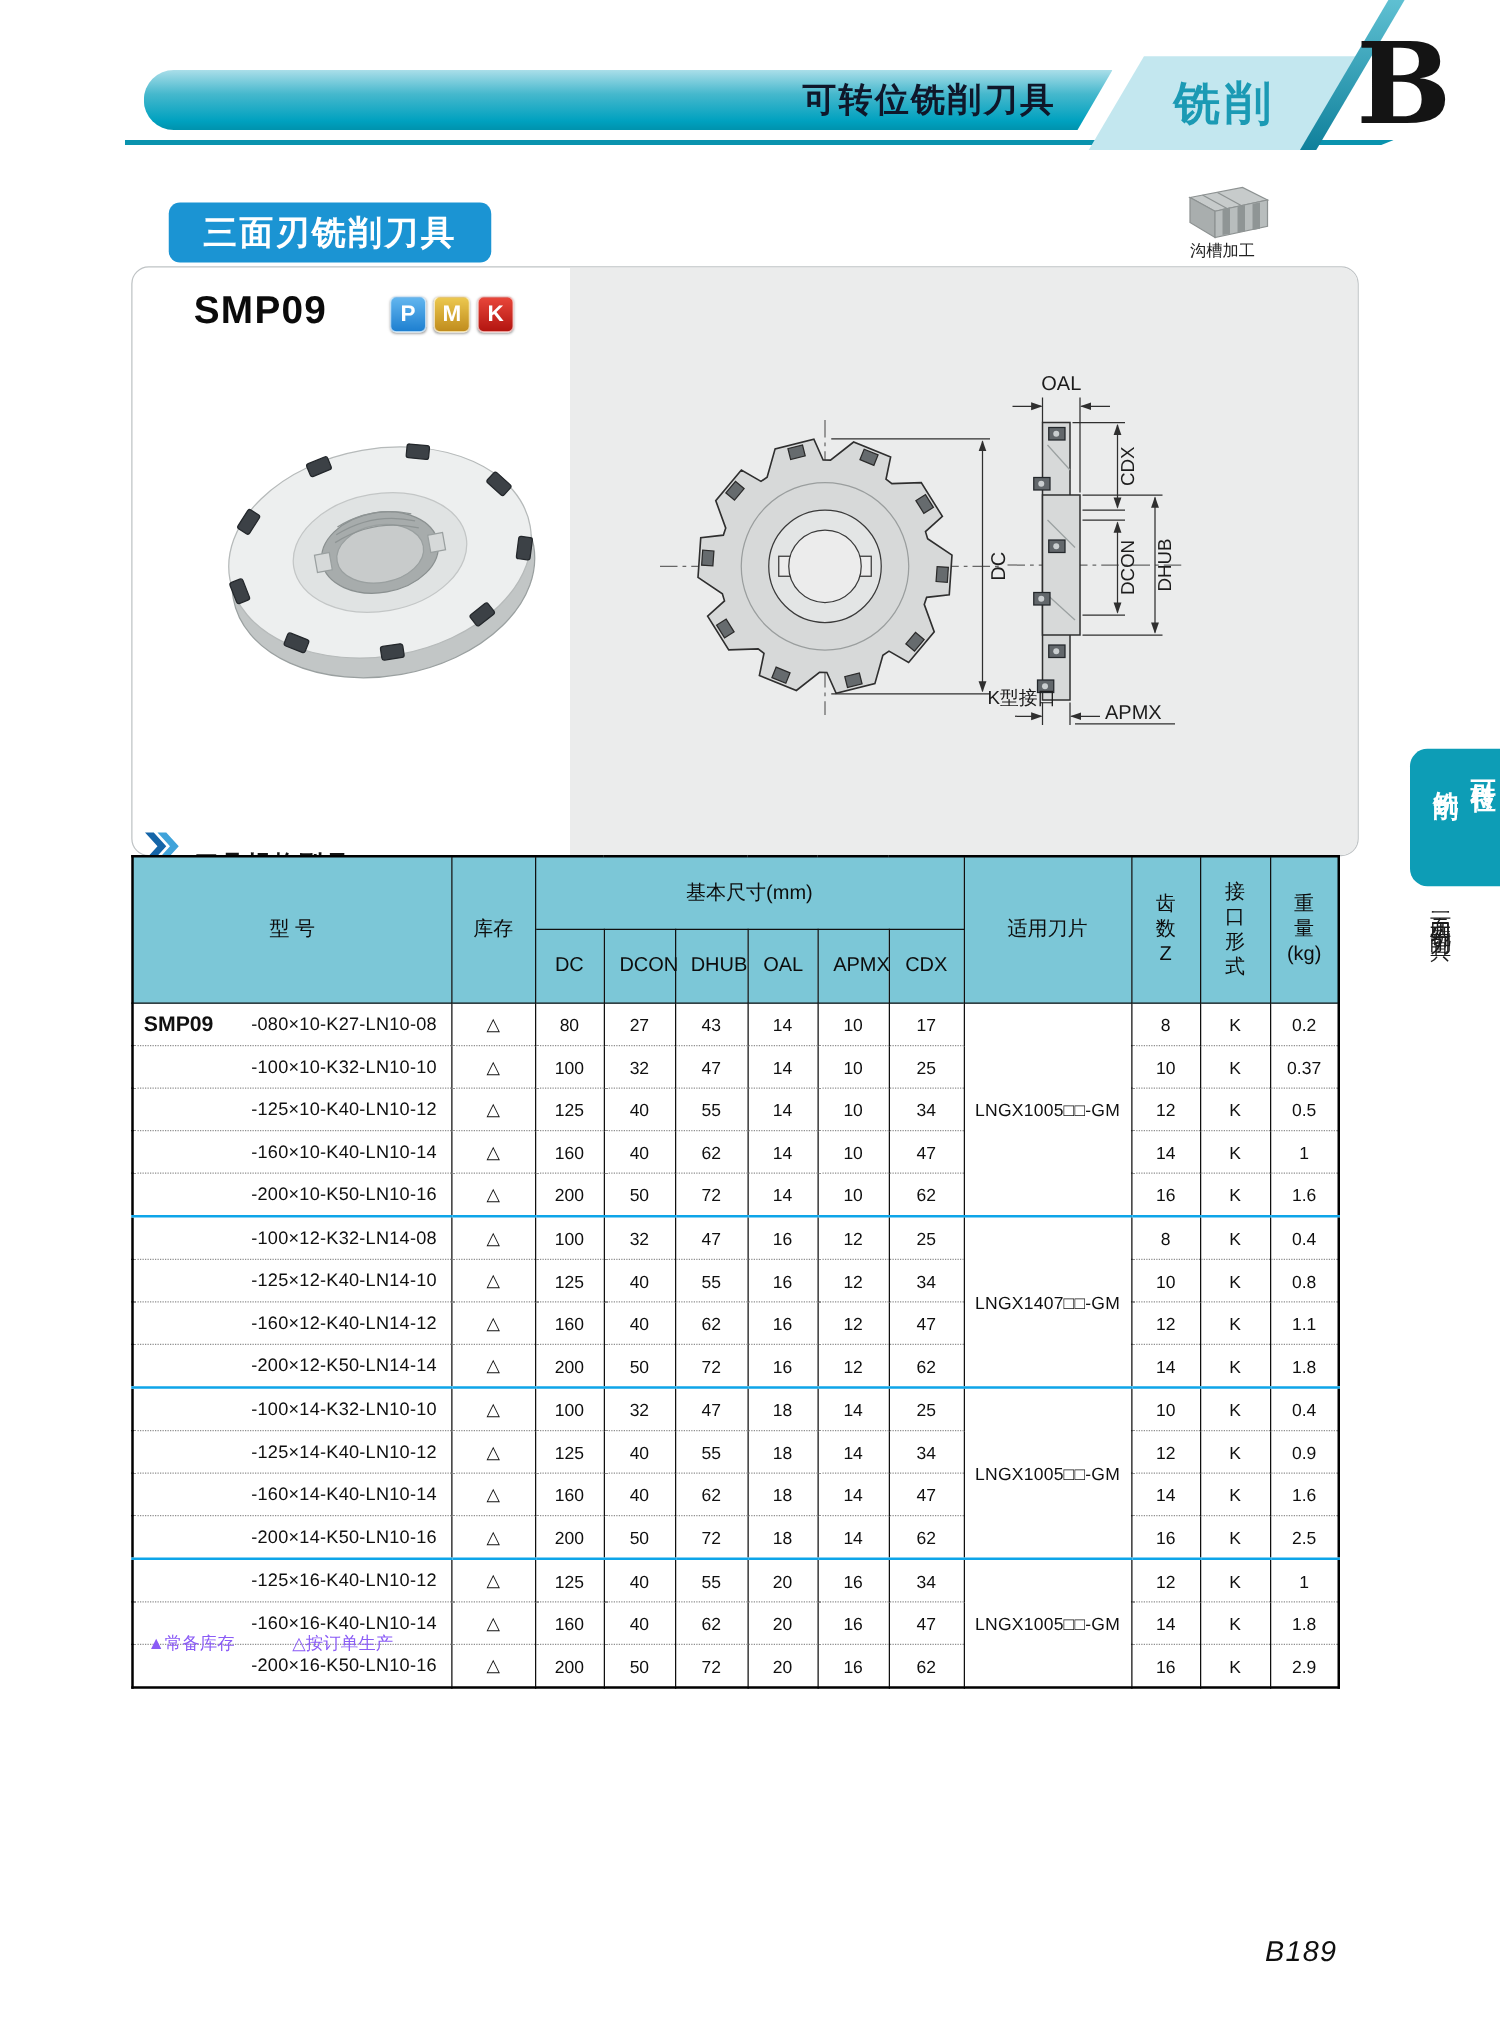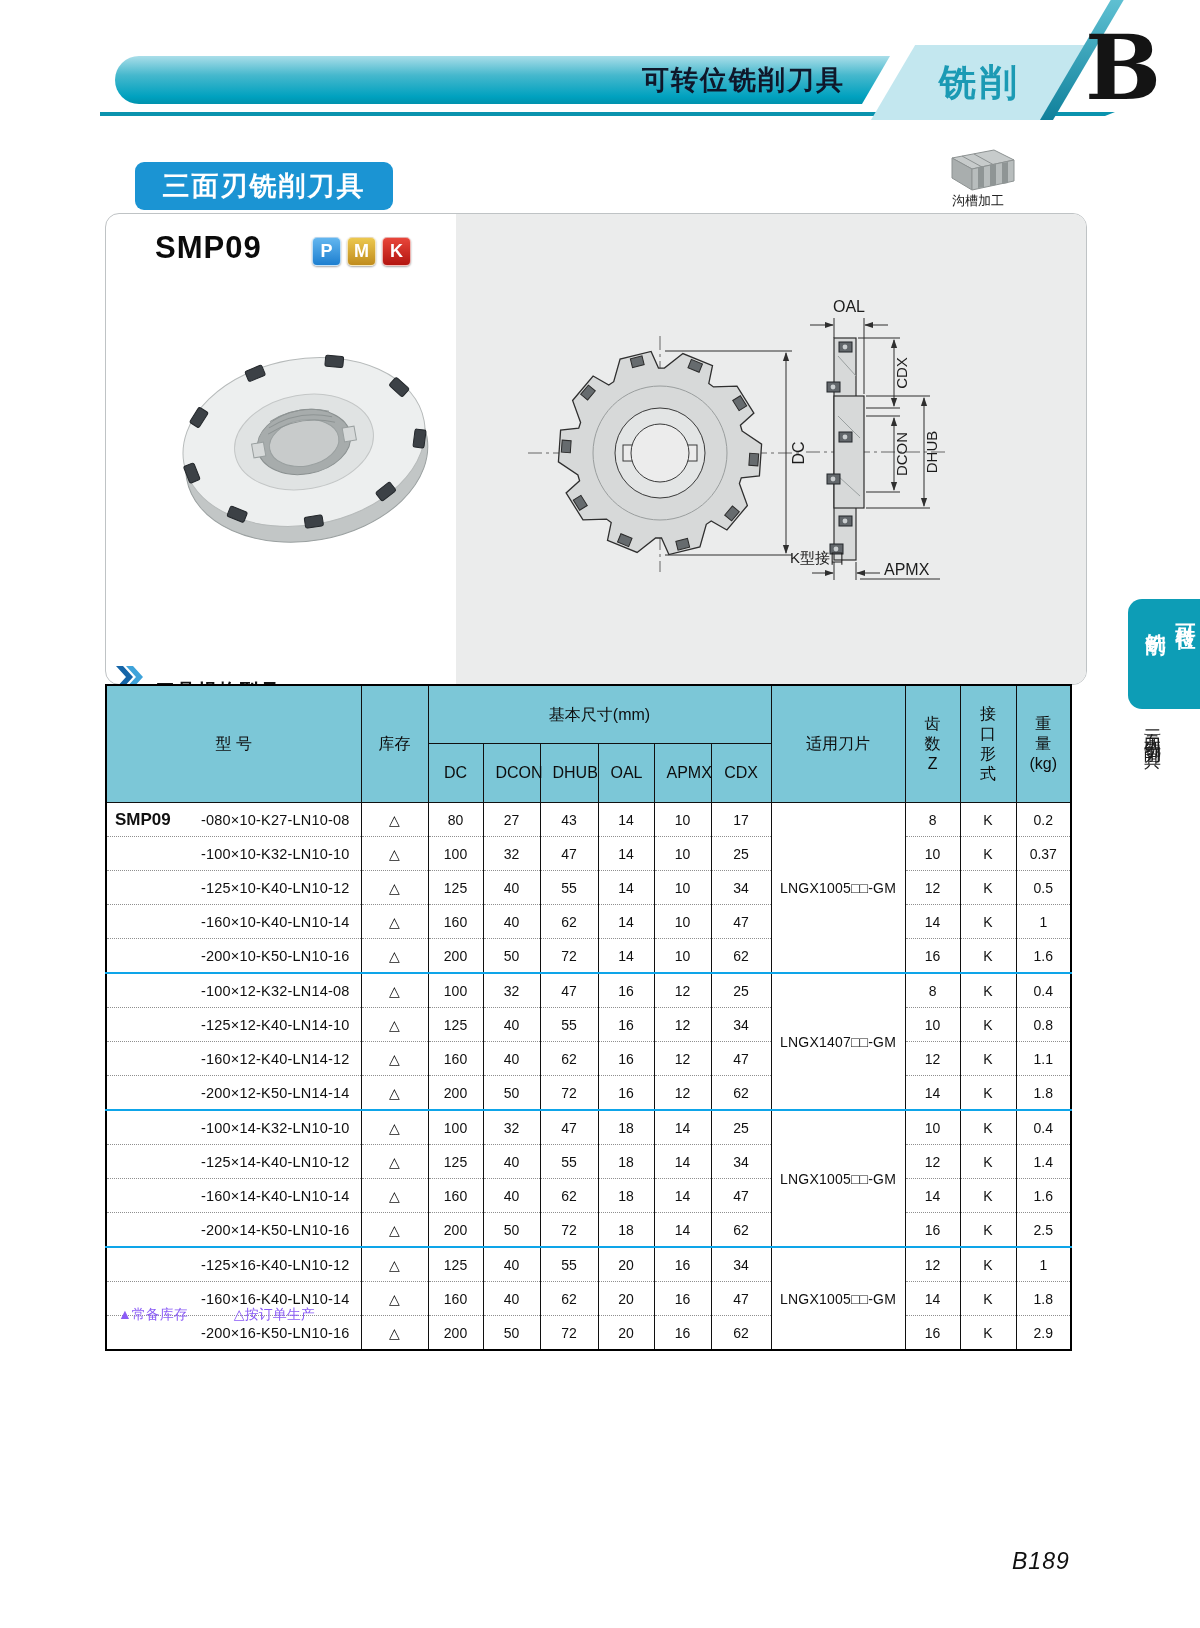--- a/index.html
+++ b/index.html
@@ -417,21 +417,21 @@
           <td class="model-cell"><span class="series"></span><span class="model">-125×14-K40-LN10-12</span></td>
           <td class="stock">△</td>
           <td>125</td>
           <td>40</td>
           <td>55</td>
           <td>18</td>
           <td>14</td>
           <td>34</td>
           <td>12</td>
           <td>K</td>
-          <td>1.4</td>
+          <td>0.9</td>
         </tr>
         <tr>
           <td class="model-cell"><span class="series"></span><span class="model">-160×14-K40-LN10-14</span></td>
           <td class="stock">△</td>
           <td>160</td>
           <td>40</td>
           <td>62</td>
           <td>18</td>
           <td>14</td>
           <td>47</td>

